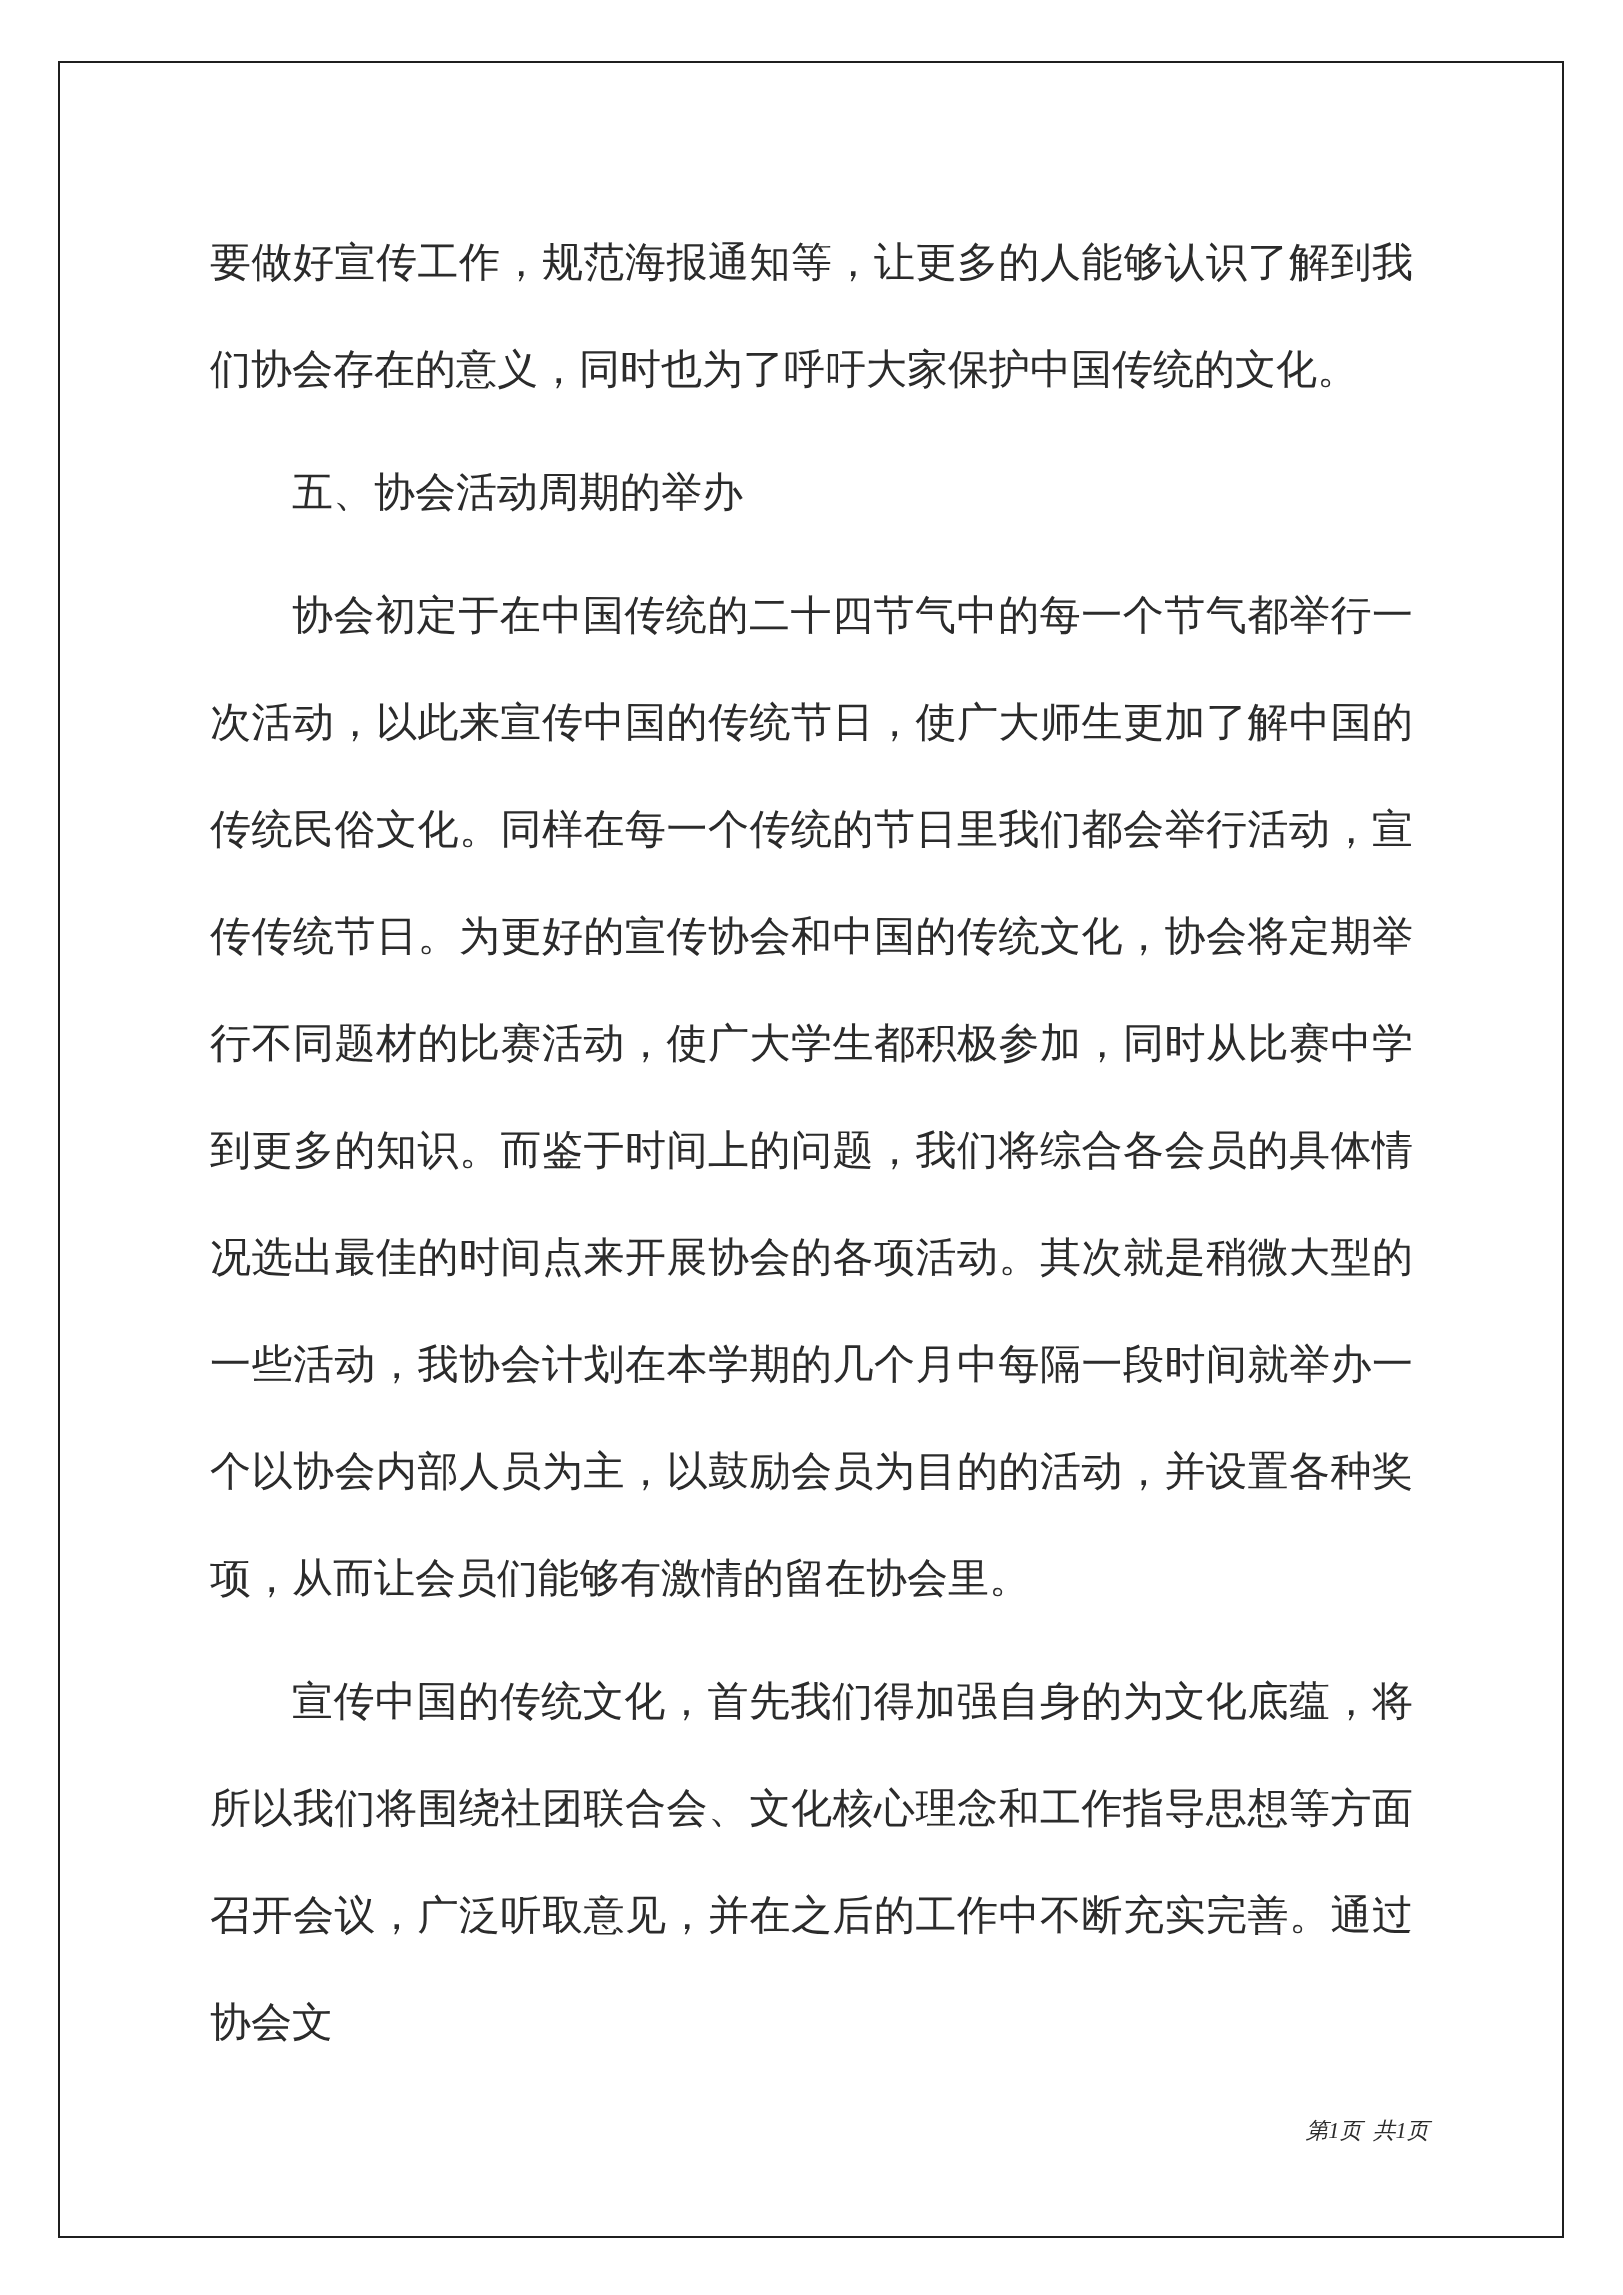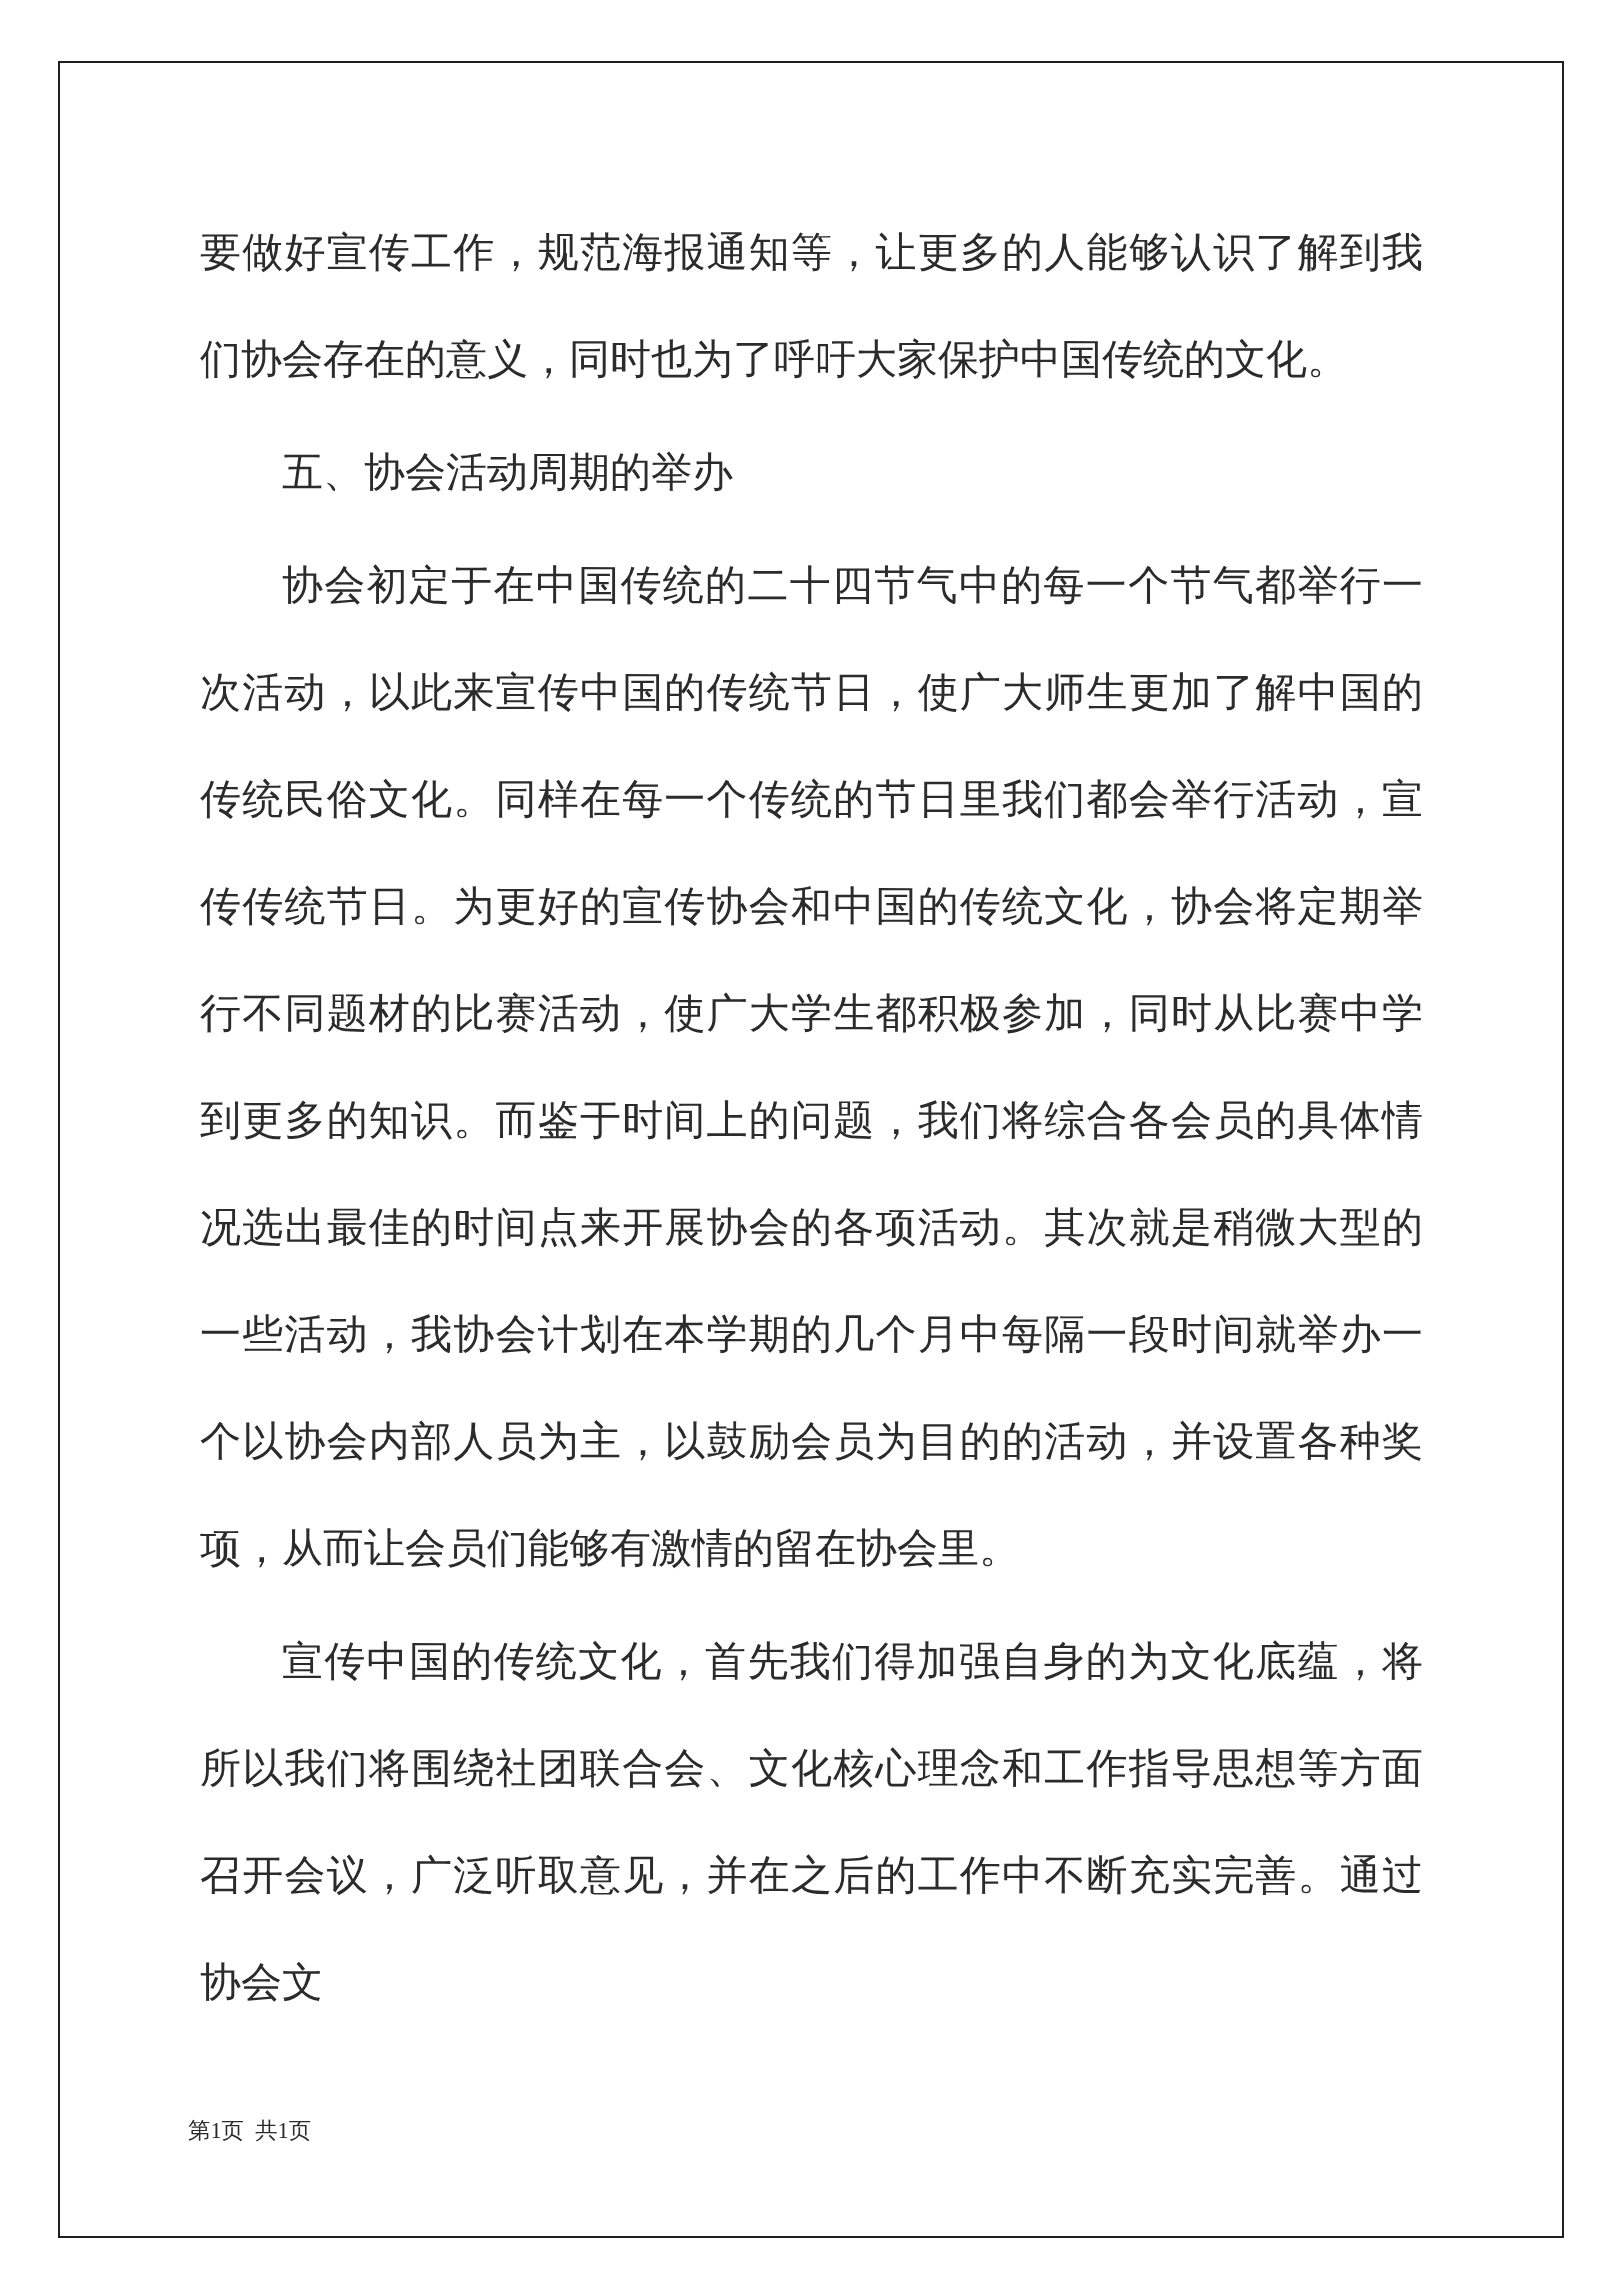--- a/index.html
+++ b/index.html
@@ -24,35 +24,36 @@
   .doc-body {
     position: absolute;
     left: 194px;
     top: 193px;
     width: 1235px;
     font-size: 41px;
     line-height: 107px;
     text-align: justify;
   }
   .para {
-    margin: 6px;
+    margin: 16px;
     padding: 0;
   }
   .para.indent {
     text-indent: 2em;
   }
   .page-footer {
     position: absolute;
-    left: 188px;
+    left: 194px;
     top: 2114px;
     width: 1235px;
-    text-align: left;
+    text-align: right;
     font-size: 22.4px;
     line-height: 34px;
     color: #2b2b2b;
+    font-style: italic;
   }
   .page-footer span {
     white-space: pre;
   }
 </style>
 </head>
 <body>
 
 <div class="page-border"></div>
 

